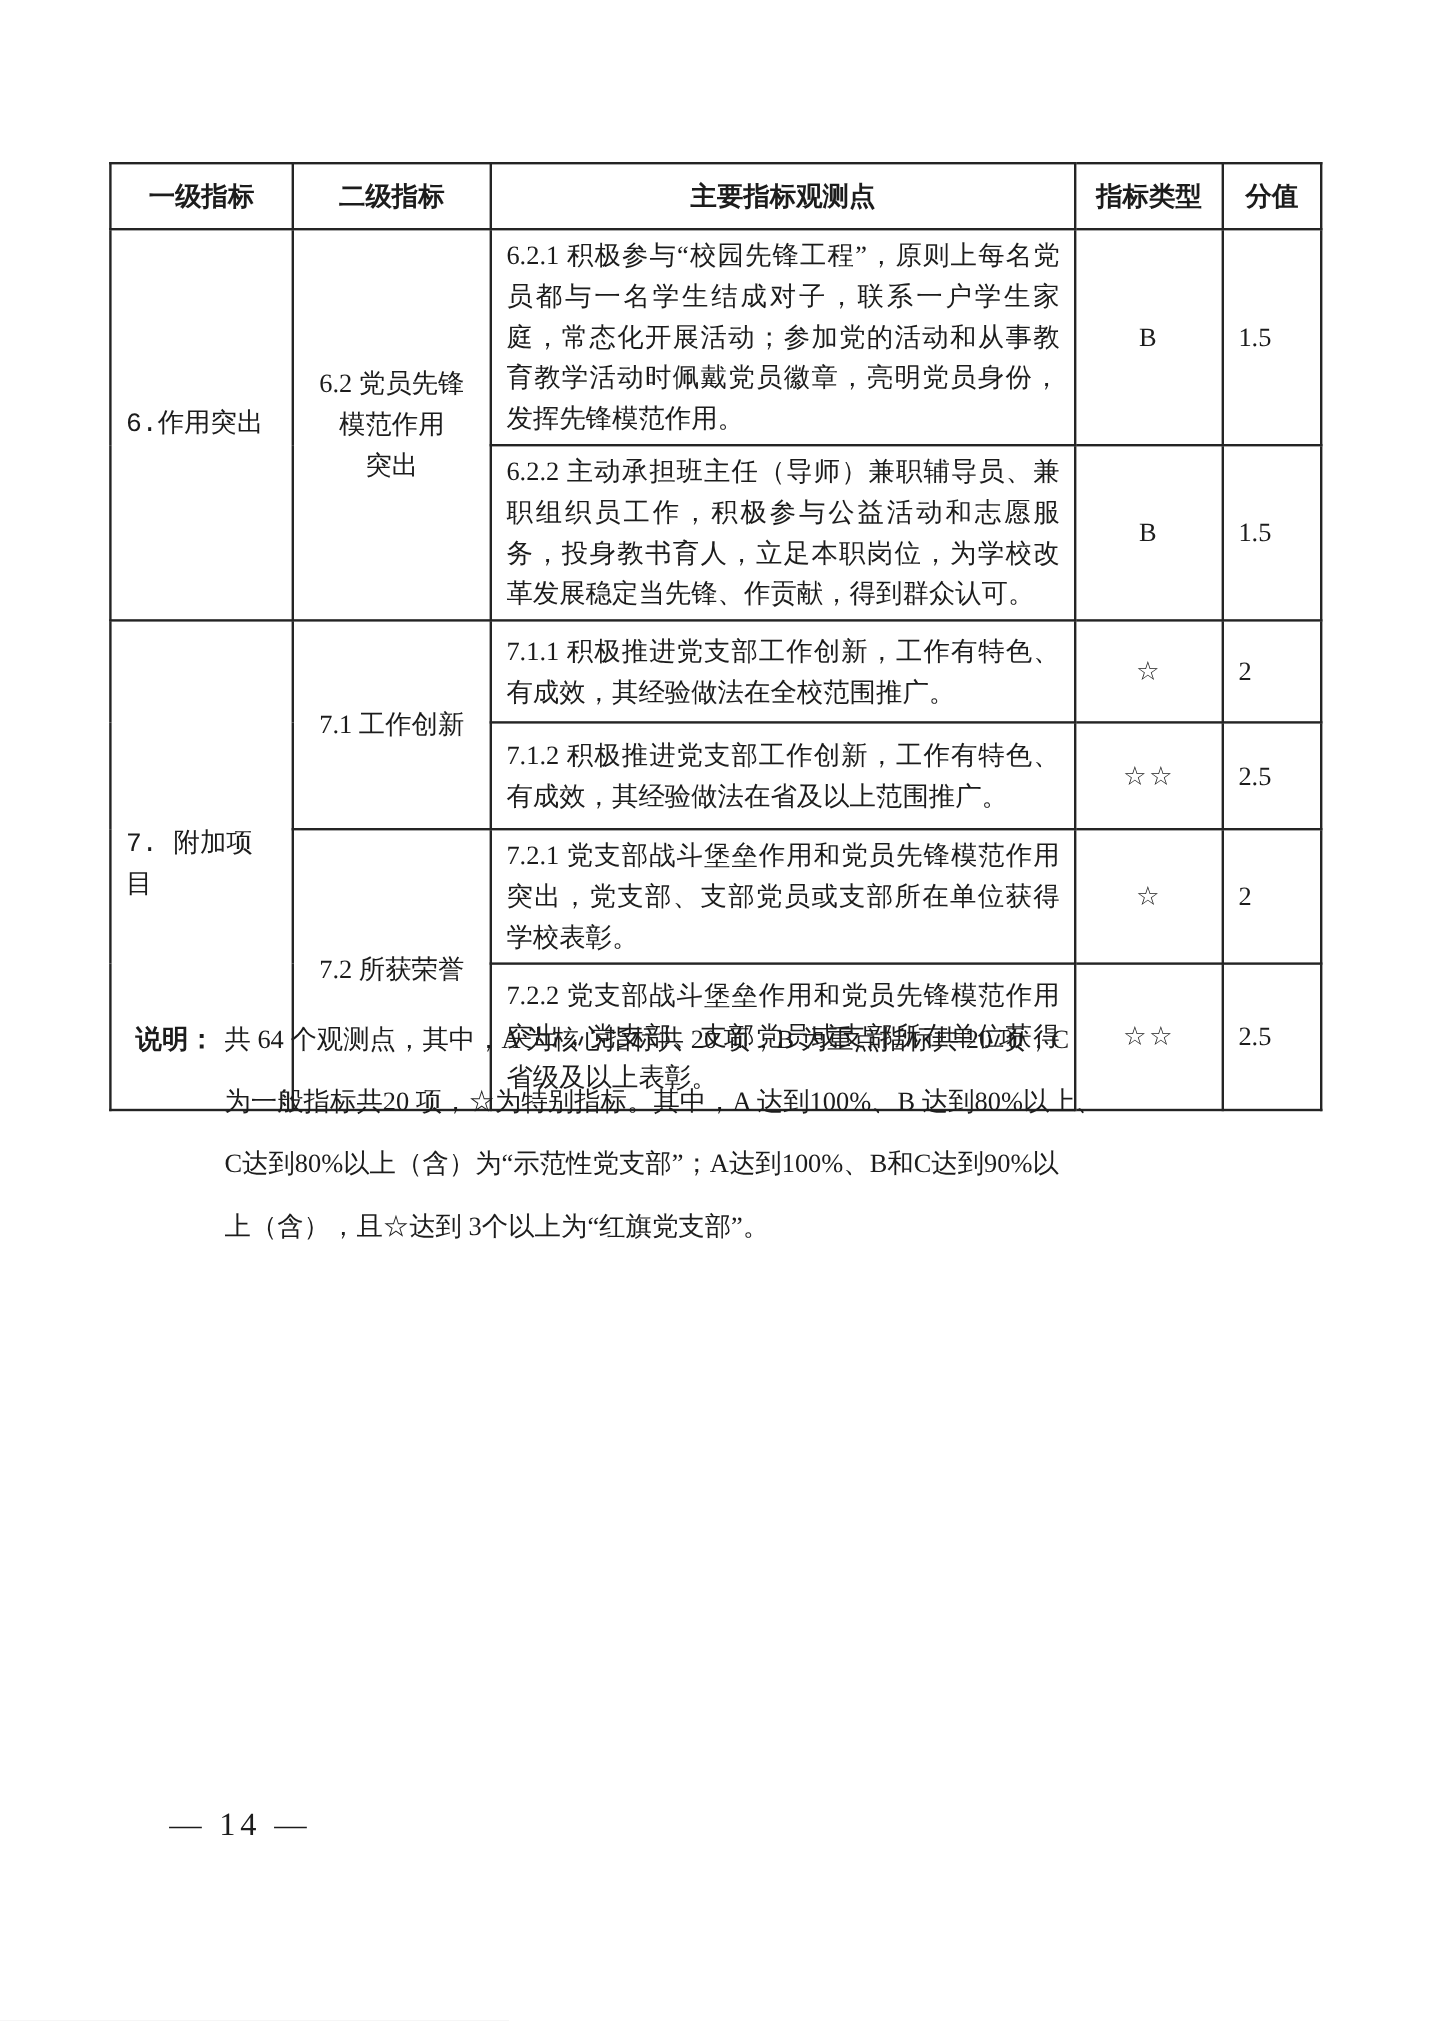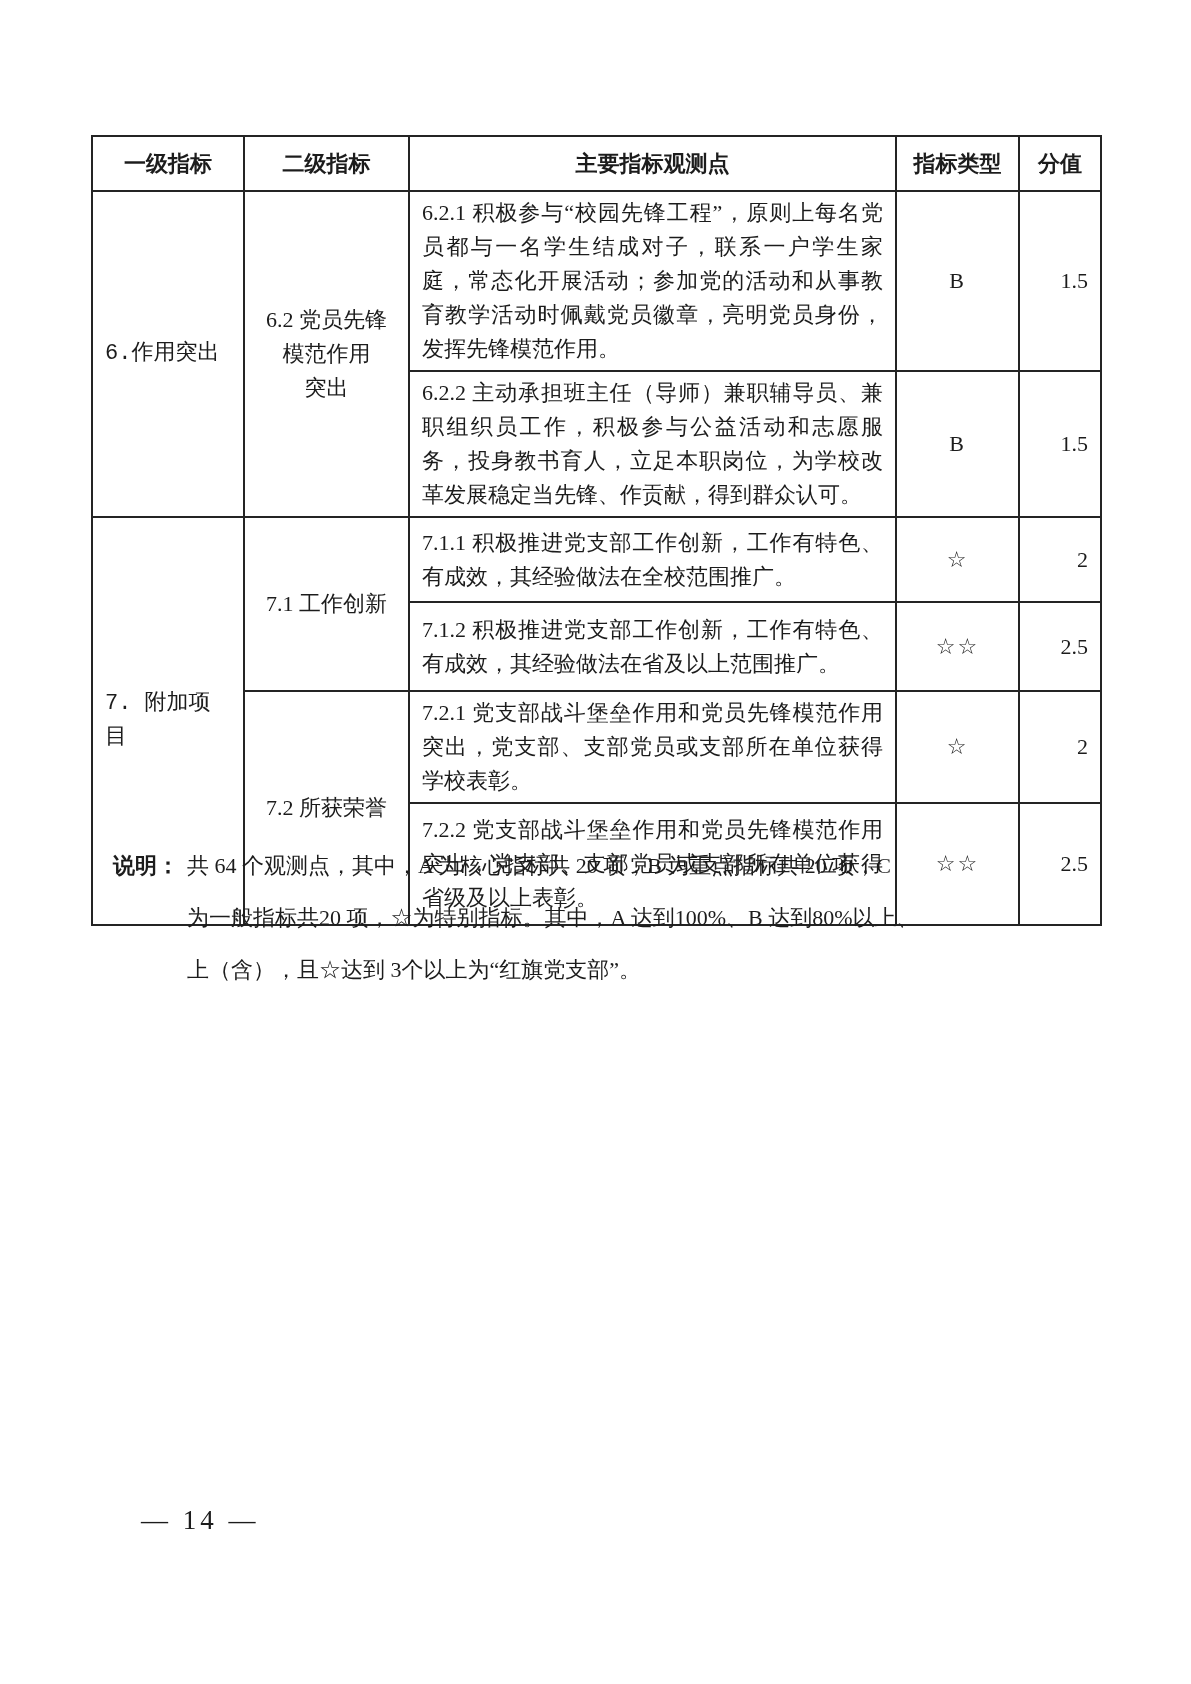--- a/index.html
+++ b/index.html
@@ -35,21 +35,21 @@
   tr.r1{height:139px;}
   tr.r2{height:143px;}
   tr.r3{height:85px;}
   tr.r4{height:89px;}
   tr.r5{height:87px;}
   tr.r6{height:122px;}
   td.lv1{text-align:left;font-family:Liberation Mono, monospace;}
   td.lv2{text-align:center;white-space:pre-line;}
   td.obs{text-align:justify;padding:6px 14px;margin-top:24px;}
   td.typ{text-align:center;font-size:23px;letter-spacing:2px;}
-  td.scr{text-align:right;}
+  td.scr{text-align:left;}
   .note{
     position:absolute;left:113px;top:840px;width:980px;
     font-size:22px;line-height:52px;
     padding-left:74px;
   }
   .note-label{
     position:absolute;left:0;top:0;
     font-family:"Liberation Sans","DejaVu Sans",sans-serif;
     font-weight:bold;
   }
@@ -120,18 +120,19 @@
         <td class="typ">☆☆</td>
         <td class="scr">2.5</td>
       </tr>
     </tbody>
   </table>
 
   <div class="note">
     <span class="note-label">说明：</span>
     <div class="note-line">共 64 个观测点，其中，A 为核心指标共 20 项，B 为重点指标共 20 项，C</div>
     <div class="note-line">为一般指标共20 项，☆为特别指标。其中，A 达到100%、B 达到80%以上、</div>
+    <div class="note-line">C达到80%以上（含）为“示范性党支部”；A达到100%、B和C达到90%以</div>
     <div class="note-line">上（含），且☆达到 3个以上为“红旗党支部”。</div>
   </div>
 
   <div class="pagenum">— 14 —</div>
 
 </div>
 
 </body></html>

